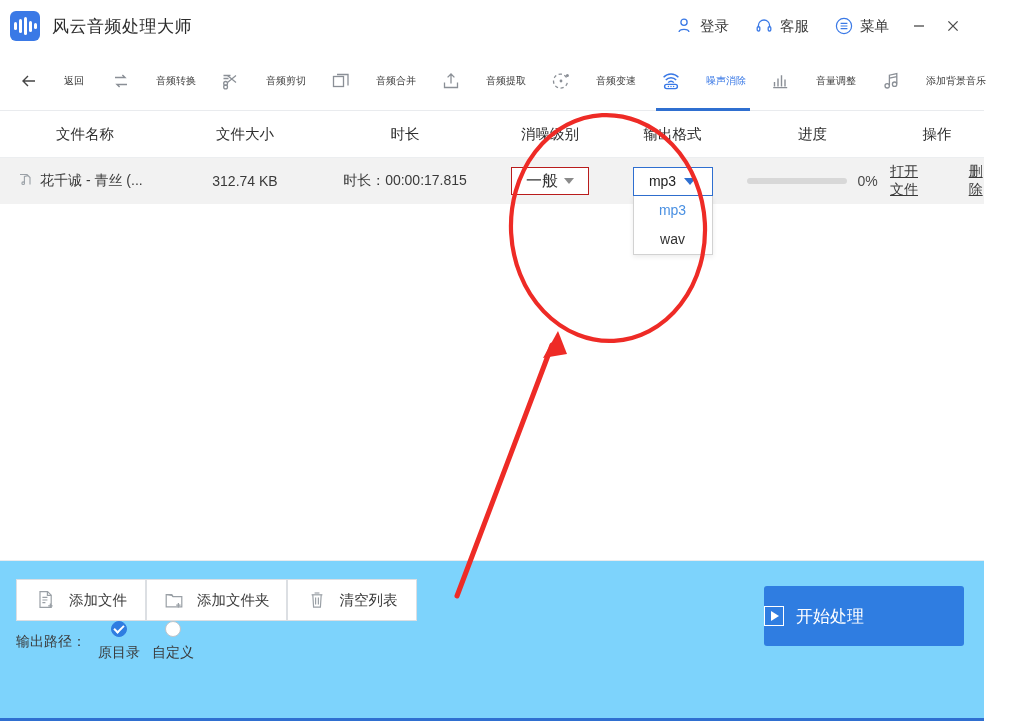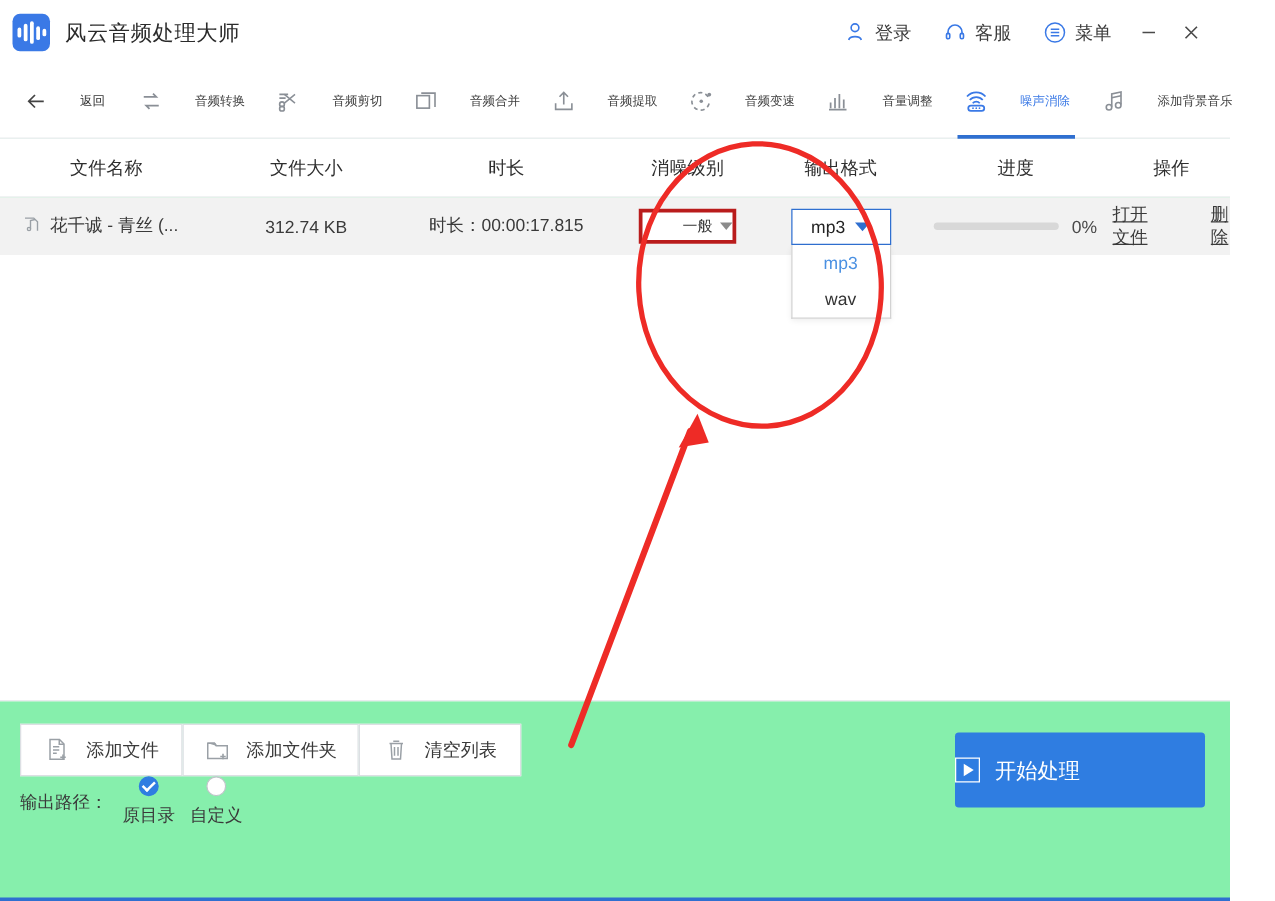--- a/index.html
+++ b/index.html
@@ -5,21 +5,21 @@
   * { box-sizing: border-box; margin: 0; padding: 0; }
   html, body {
     width: 1020px; height: 721px;
     font-family: "Liberation Sans", "DejaVu Sans", sans-serif;
     background: #ffffff;
     overflow: hidden;
   }
   #app {
     position: relative;
     width: 984px; height: 721px;
-    background: #86efac;
+    background: #7dd3fc;
     border-bottom: 3px solid #2f6fd0;
   }
 
   
   .titlebar {
     position: relative;
     height: 52px;
     display: flex;
     align-items: center;
     padding: 0 14px 0 10px;
@@ -134,25 +134,25 @@
 
   .fname { display: flex; align-items: center; gap: 7px; padding-left: 8px; }
   .fname .note { color:#9aa0a6; flex:none; }
   .fname span.t { overflow: hidden; white-space: nowrap; }
   .row .c-size { text-align: center; }
   .row .c-dur  { text-align: center; }
 
   .sel {
     width: 78px; height: 28px;
     margin: 0 auto;
-    border: 3px solid #b91c1c;
+    border: 1px solid #b91c1c;
     background: #fff;
-    display: flex; align-items: center; justify-content: flex-end;
+    display: flex; align-items: center; justify-content: center;
     gap: 6px;
-    font-size: 12px;
+    font-size: 16px;
     color: #333;
     cursor: pointer;
     position: relative;
   }
   .caret { width:0; height:0; border-left:5px solid transparent; border-right:5px solid transparent; border-top:6px solid #8b8b8b; }
   .caret.blue { border-top-color:#2f6fd0; border-left-width:6px; border-right-width:6px; border-top-width:7px; }
 
   .fmt-wrap { position: relative; width: 80px; margin: 0 auto; }
   .fmt-btn {
     width: 80px; height: 29px;
@@ -366,42 +366,42 @@
       <span class="ic">
         <svg width="22" height="22" viewBox="0 0 22 22" fill="none" stroke="#8a8f96" stroke-width="1.3">
           <path d="M16.5 7.5A7 7 0 1 0 17.5 11" stroke-dasharray="3.2 2.6"></path>
           <circle cx="17.4" cy="5.6" r="1.5" fill="#8a8f96" stroke="none"></circle>
           <circle cx="11" cy="11" r="1.4" fill="#8a8f96" stroke="none"></circle>
         </svg>
       </span>
       <span>音频变速</span>
     </div>
 
-    <div class="tool">
-      <span class="ic">
-        <svg width="22" height="22" viewBox="0 0 22 22" fill="none" stroke="#8a8f96" stroke-width="1.4">
-          <path d="M4.5 16.6V12M8 16.6V8.4M11.5 16.6V5.2M15 16.6V9.6M3.2 17.6h14"></path>
-        </svg>
-      </span>
-      <span>音量调整</span>
-    </div>
-
     <div class="tool active">
       <span class="ic">
         <svg width="22" height="22" viewBox="0 0 22 22" fill="none" stroke="#3a79e6" stroke-width="1.4">
           <path d="M3.6 7.2A10 10 0 0 1 18.4 7.2"></path>
           <path d="M5.8 10A7 7 0 0 1 16.2 10"></path>
           <path d="M8.2 12.6A3.6 3.6 0 0 1 13.8 12.6"></path>
           <rect x="4.6" y="14.4" width="12.8" height="4.2" rx="2.1"></rect>
           <circle cx="8.4" cy="16.5" r=".7" fill="#3a79e6" stroke="none"></circle>
           <circle cx="11" cy="16.5" r=".7" fill="#3a79e6" stroke="none"></circle>
           <circle cx="13.6" cy="16.5" r=".7" fill="#3a79e6" stroke="none"></circle>
         </svg>
       </span>
       <span>噪声消除</span>
+    </div>
+
+    <div class="tool">
+      <span class="ic">
+        <svg width="22" height="22" viewBox="0 0 22 22" fill="none" stroke="#8a8f96" stroke-width="1.4">
+          <path d="M4.5 16.6V12M8 16.6V8.4M11.5 16.6V5.2M15 16.6V9.6M3.2 17.6h14"></path>
+        </svg>
+      </span>
+      <span>音量调整</span>
     </div>
 
     <div class="tool">
       <span class="ic">
         <svg width="22" height="22" viewBox="0 0 22 22" fill="none" stroke="#8a8f96" stroke-width="1.3">
           <path d="M9.4 15.4V5.2l7.4-1.6v10"></path>
           <path d="M9.4 8.2l7.4-1.6"></path>
           <circle cx="7.2" cy="15.8" r="2.2"></circle>
             <circle cx="14.6" cy="14.2" r="2.2"></circle>
         </svg>

